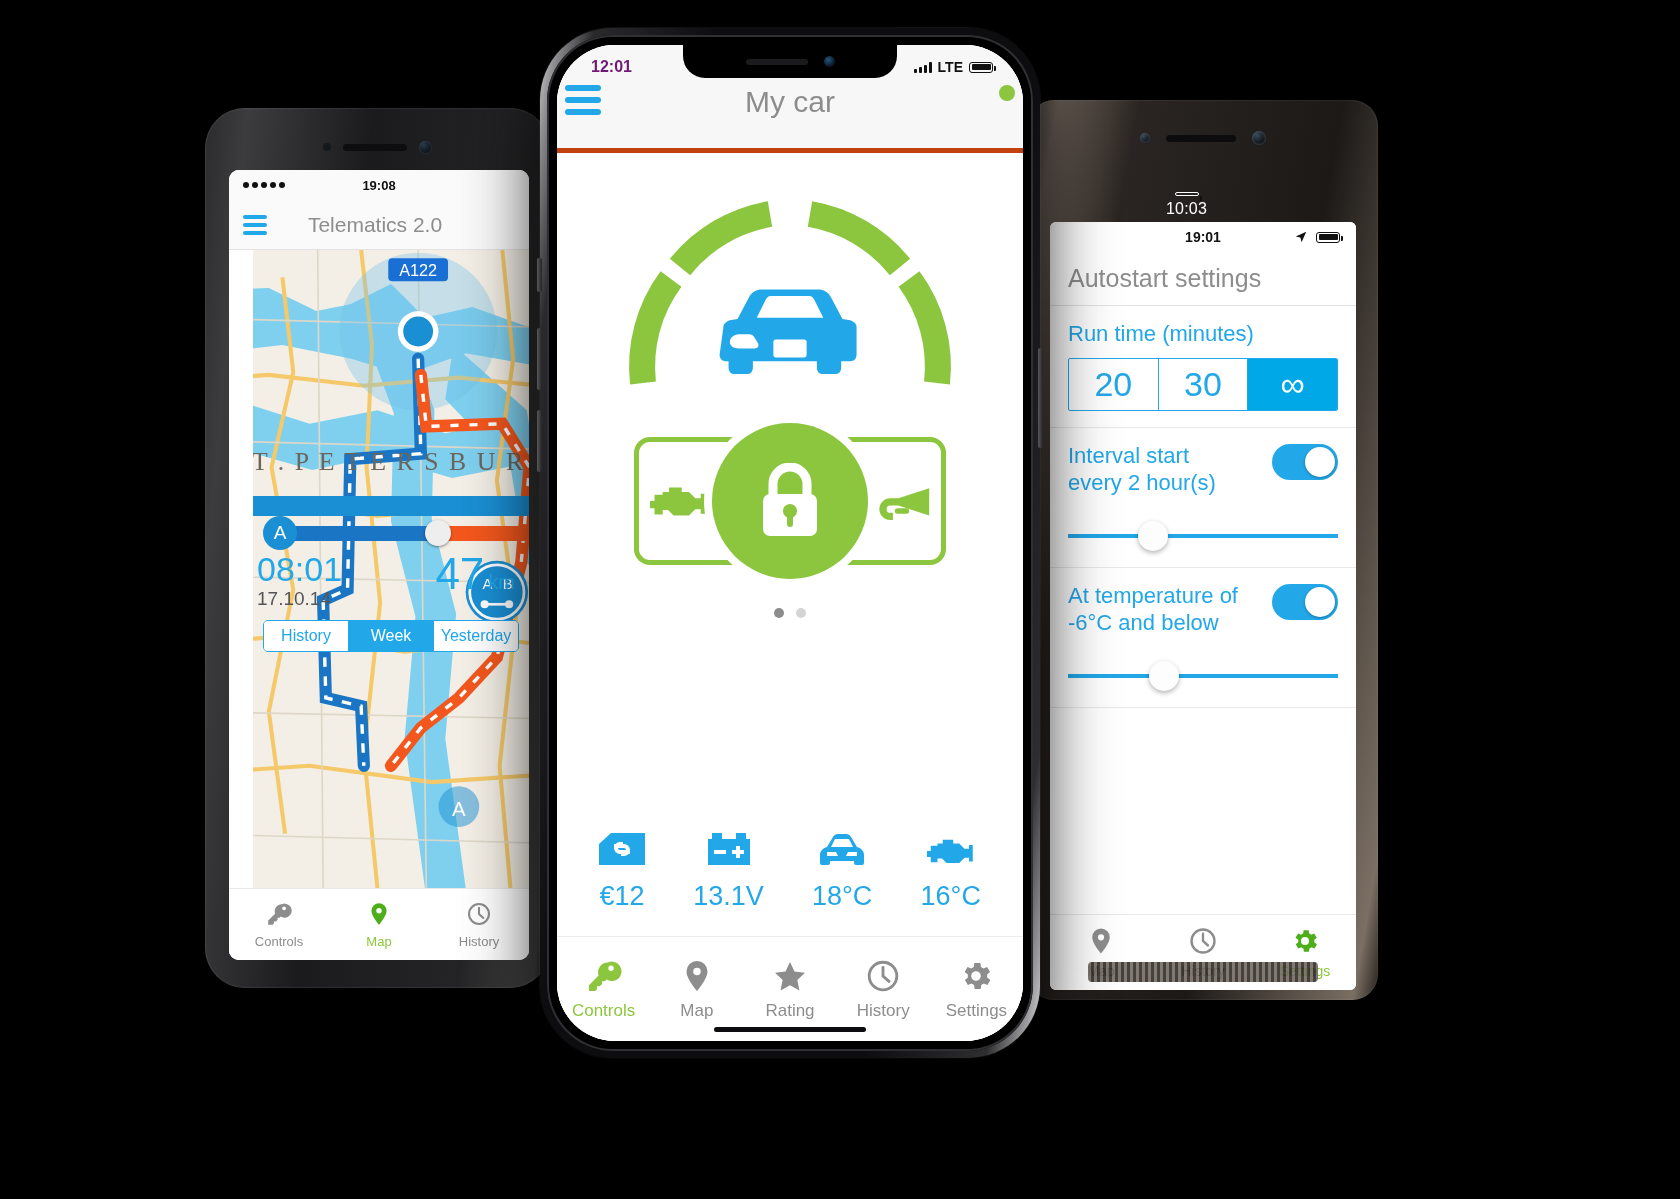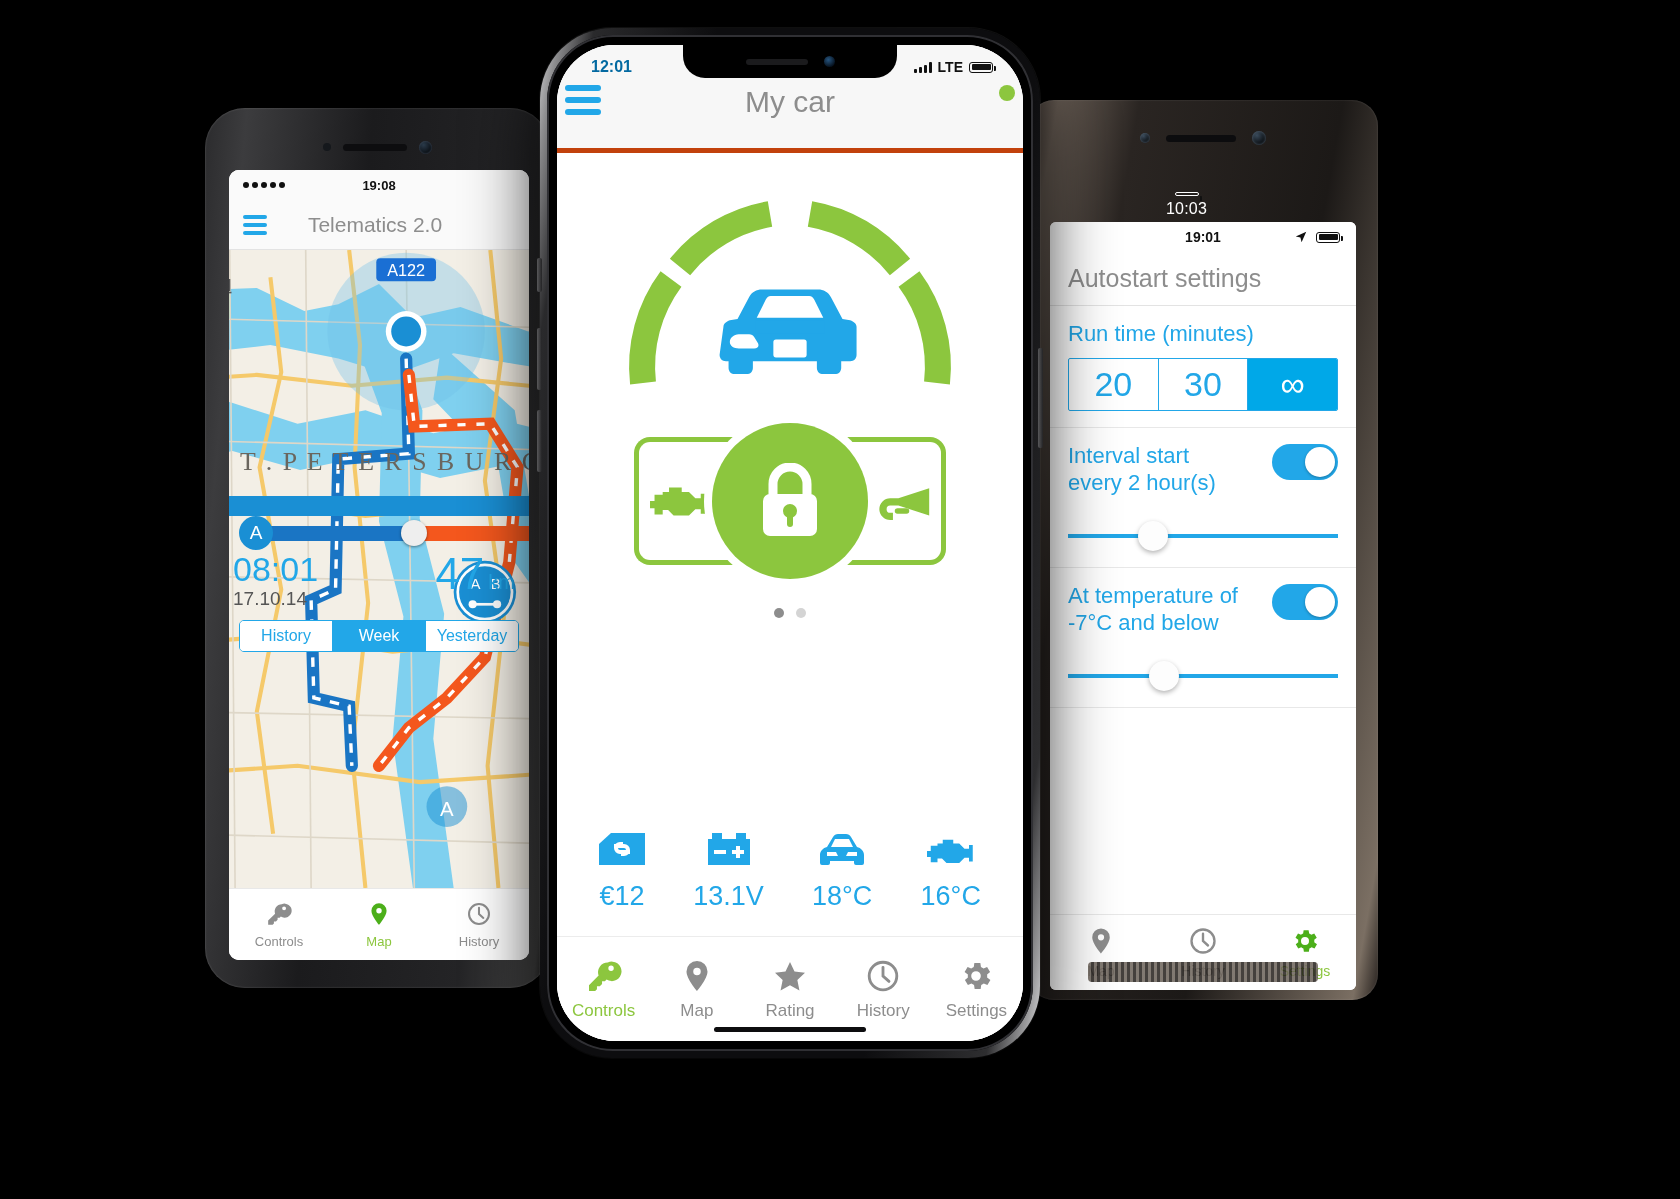--- a/index.html
+++ b/index.html
@@ -94,21 +94,21 @@
     width: 152px; height: 5px; border-radius: 3px; background: #0d0d0f;
   }
   .side-btn { position: absolute; background: linear-gradient(90deg,#58585a,#232325); border-radius: 2px; }
 
   
   .ios-status {
     position: absolute; top: 0; left: 0; right: 0; height: 40px;
     display: flex; align-items: center; justify-content: space-between;
     padding: 4px 30px 0 34px; background: #f7f7f7; z-index: 15;
   }
-  .ios-status .clk { font-size: 16px; font-weight: 700; color: #0369a1; }
+  .ios-status .clk { font-size: 16px; font-weight: 700; color: #701a75; }
   .ios-status .right { display: flex; align-items: center; gap: 6px; }
   .ios-status .lte { font-size: 14px; font-weight: 600; color: #111; }
   .bars { display: flex; align-items: flex-end; gap: 2px; height: 11px; }
   .bars i { width: 3px; background: #111; border-radius: 1px; display: block; }
   .bars i:nth-child(1){height:4px;} .bars i:nth-child(2){height:6px;}
   .bars i:nth-child(3){height:8px;} .bars i:nth-child(4){height:11px;}
   .batt { width: 24px; height: 11px; border: 1.6px solid #111; border-radius: 3px; position: relative; }
   .batt::after { content:""; position:absolute; right:-4px; top:3px; width:2px;height:5px;background:#111;border-radius:0 1px 1px 0;}
   .batt i { position: absolute; inset: 1.5px; background: #111; border-radius: 1px; display:block; }
 
@@ -159,21 +159,21 @@
   
   .lapp { position: absolute; inset: 0; display: flex; flex-direction: column; background: #fff; font-size: 13px; justify-content: space-between; }
   .l-status { height: 30px; display: flex; align-items: center; padding: 0 14px; background: #fafafa; position: relative; }
   .l-status .sig { display: flex; gap: 3px; }
   .l-status .sig i { width: 6px; height: 6px; border-radius: 50%; background: #111; display: block; }
   .l-status .clk { position: absolute; left:0; right:0; text-align:center; font-size: 13px; font-weight: 700; color:#111; }
   .l-header { height: 50px; background:#fafafa; border-bottom: 1px solid #e3e3e3; display:flex; align-items:center; padding: 0 14px; position: relative;}
   .l-header .burger span { width: 24px; height: 4px; }
   .l-header .burger { gap: 4px; }
   .l-title { position:absolute; left:0; right:8px; text-align:center; font-size: 21px; color: #8d8d8d; }
-  .l-map { flex: 1 1 auto; position: relative; overflow: hidden; }
+  .l-map { flex: 1 1 auto; position: relative; overflow: hidden; margin-left: 24px; }
   .l-tabbar { height: 72px; display:flex; align-items:center; border-top: 1px solid #e8e8e8; background:#fff;}
   .l-tabbar .tab .tl { font-size: 13px; }
   .trip-panel { position: absolute; left: 0; right: 0; top: 246px; }
   .trip-bar-top { height: 20px; background: #1a8fd4; }
   .slider-row { height: 34px; display: flex; align-items: center; position: relative; padding: 0 2px; }
   .slider-track { position: absolute; left: 30px; right: 0; height: 15px; background: #f4571d; }
   .slider-fill { position: absolute; left: 30px; width: 152px; height: 15px; background: #1a75c4; }
   .pin-a { position: absolute; left: 10px; width: 34px; height: 34px; border-radius: 50%; background: #1a8fd4;
     color:#fff; font-size: 19px; display:flex; align-items:center; justify-content:center; font-weight:400; z-index:3;}
   .slider-knob { position: absolute; left: 172px; width: 26px; height: 26px; border-radius: 50%;
@@ -427,21 +427,21 @@
                 <i></i>
               </div>
             <div class="r-slider">
               <span class="tr"></span>
               <span class="kn" style="left:26%"></span>
             </div>
           </div>
 
           <div class="r-row">
             <div class="r-label" style="white-space:pre-line">At temperature of
--7°C and below</div>
+-6°C and below</div>
             <div class="r-toggle">
                 <i></i>
               </div>
             <div class="r-slider">
               <span class="tr"></span>
               <span class="kn" style="left:30%"></span>
             </div>
           </div>
 
         </div>

